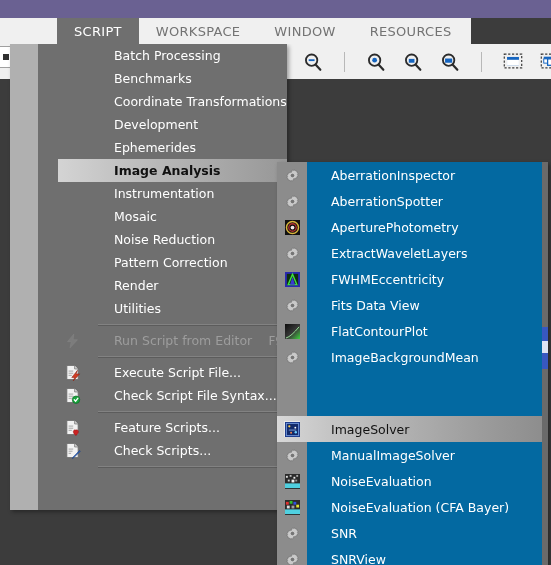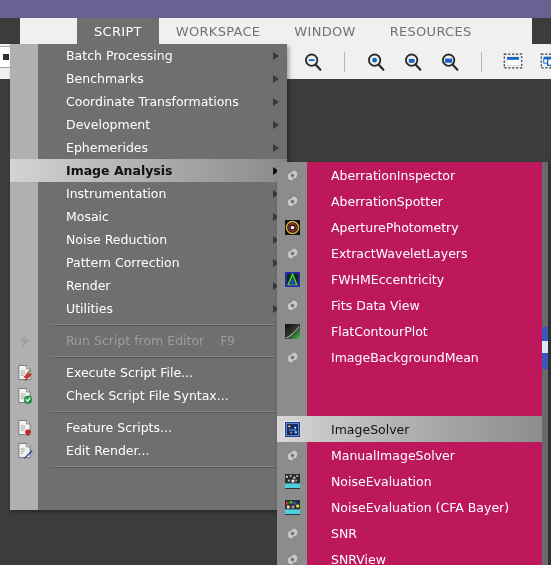--- a/index.html
+++ b/index.html
@@ -19,23 +19,23 @@
   
   .titlebar {
     position: absolute; left: 0; top: 0;
     width: 551px; height: 18px;
     background: #6a6192;
   }
 
   
   .menubar {
     position: absolute; left: 0; top: 18px;
-    width: 512px; height: 26px;
+    width: 471px; height: 26px;
     background: #f0f0f0;
-    display: flex; align-items: stretch; margin-left: 20px;
+    display: flex; align-items: stretch;
   }
   .menubar-item {
     display: flex; align-items: center;
     padding: 0 17px;
     font-size: 13px;
     letter-spacing: 0.3px;
     color: #737373;
     white-space: nowrap;
     cursor: default;
   }
@@ -92,20 +92,21 @@
     overflow: hidden;
   }
   .menu-gutter {
     position: absolute; left: 0; top: 0;
     width: 28px; height: 100%;
     background: #b0b0b0;
   }
   .menu-list {
     position: absolute; left: 0; top: 0;
     width: 100%;
+    padding-left: 48px;
   }
   .menu-row {
     position: relative;
     height: 23px;
     display: flex; align-items: center;
     cursor: default;
   }
   .menu-row .m-icon {
     position: absolute; left: 4px; top: 50%;
     transform: translateY(-50%);
@@ -148,21 +149,21 @@
     height: 1px;
     background: #5c5c5c;
     border-top: 1px solid #828282;
   }
 
   
   .submenu {
     position: absolute;
     left: 277px; top: 162px;
     width: 271px; height: 403px;
-    background: #be185d;
+    background: #0369a1;
     box-shadow: 2px 2px 4px rgba(0,0,0,0.35);
     overflow: hidden;
   }
   .submenu-gutter {
     position: absolute; left: 0; top: 0;
     width: 30px; height: 100%;
     background: #8c8c8c;
   }
   .sub-row {
     position: relative;
@@ -426,21 +427,21 @@
           <span class="m-icon">
             <span>
               <svg class="doc-ico" viewBox="0 0 24 24">
                 <path d="M4 2 H15 L20 7 V22 H4 Z" fill="#f2f2f2" stroke="#6a6a6a" stroke-width="1.2"></path>
                 <path d="M15 2 V7 H20" fill="#d5d5d5" stroke="#6a6a6a" stroke-width="1"></path>
                 <path d="M6.5 10 H13 M6.5 13 H12 M6.5 16 H10" stroke="#8f8f8f" stroke-width="1.1"></path>
                 <path d="M22 12 L13 21 L11.5 23.5 L14 22 L23 13 Z" fill="#2b62c4" stroke="#19407f" stroke-width="0.8"></path>
               </svg>
             </span>
           </span>
-          <span class="m-label">Edit Render...</span>
+          <span class="m-label">Check Scripts...</span>
         </div>
         <div class="menu-sep"></div>
       </div>
   </div>
 
   <div class="submenu">
     <div class="submenu-gutter"></div>
     <div id="submenu-list">
         <div class="sub-row">
           <span class="s-icon">

